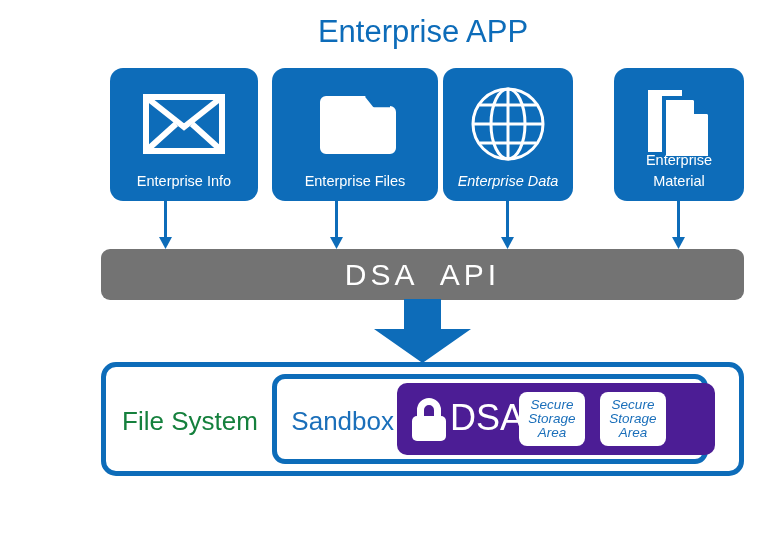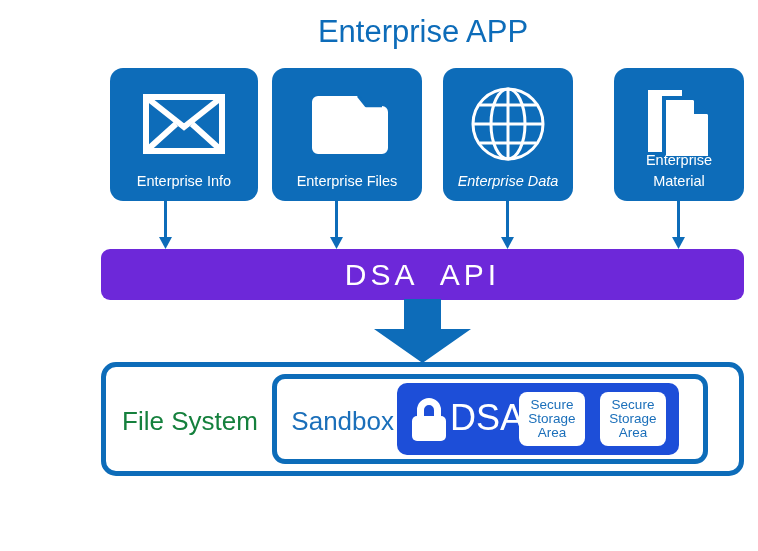--- a/index.html
+++ b/index.html
@@ -70,21 +70,21 @@
     height: 48px;
   }
 
   
   .api-bar {
     position: absolute;
     left: 57px;
     top: 249px;
     width: 643px;
     height: 51px;
-    background: #6d28d9;
+    background: #737373;
     border-radius: 9px;
     display: flex;
     align-items: center;
     justify-content: center;
   }
   .api-bar-label {
     color: #ffffff;
     font-size: 30px;
     letter-spacing: 4px;
     white-space: pre;
@@ -143,23 +143,23 @@
     color: #1b6fba;
     font-size: 26px;
     white-space: nowrap;
   }
 
   
   .dsa-box {
     position: absolute;
     left: 353px;
     top: 383px;
-    width: 282px;
+    width: 318px;
     height: 72px;
-    background: #1d4ed8;
+    background: #4c1d95;
     border-radius: 10px;
   }
   .lock-icon-wrap {
     position: absolute;
     left: 11px;
     top: 12px;
     width: 42px;
     height: 48px;
   }
   .dsa-label {
@@ -181,41 +181,42 @@
     display: flex;
     flex-direction: column;
     align-items: center;
     justify-content: center;
   }
   .ssa-line {
     color: #1b6fba;
     font-size: 13.5px;
     line-height: 14px;
     white-space: nowrap;
+    font-style: italic;
   }
 </style>
 </head>
 <body>
 
 <div id="canvas">
 
   <div class="title">Enterprise APP</div>
 
   <div class="app-box" style="left:66px;width:148px;">
     <div class="app-icon">
       <svg width="82" height="60" viewBox="0 0 82 60" aria-hidden="true">
         <rect x="3" y="3" width="76" height="54" fill="none" stroke="#ffffff" stroke-width="6"></rect>
         <path d="M3 3 L41 33 L79 3" fill="none" stroke="#ffffff" stroke-width="6"></path>
         <path d="M3 57 L33 30 M79 57 L49 30" fill="none" stroke="#ffffff" stroke-width="6"></path>
       </svg>
     </div>
     <div class="app-label">Enterprise Info</div>
   </div>
 
-  <div class="app-box" style="left:228px;width:150px;">
+  <div class="app-box" style="left:228px;width:136px;padding-left:30px;">
     <div class="app-icon">
       <svg width="82" height="64" viewBox="0 0 82 64" aria-hidden="true">
         <path d="M6 10 a6 6 0 0 1 6-6 h40 l8 10 h16 a6 6 0 0 1 6 6 v36 a6 6 0 0 1 -6 6 h-64 a6 6 0 0 1 -6 -6 z" fill="#ffffff"></path>
         <path d="M52 4 L60 14 L76 14" fill="none" stroke="#0d6cb9" stroke-width="2.6" stroke-linejoin="round"></path>
       </svg>
     </div>
     <div class="app-label">Enterprise Files</div>
   </div>
 
   <div class="app-box" style="left:399px;width:130px;font-style:italic;">

